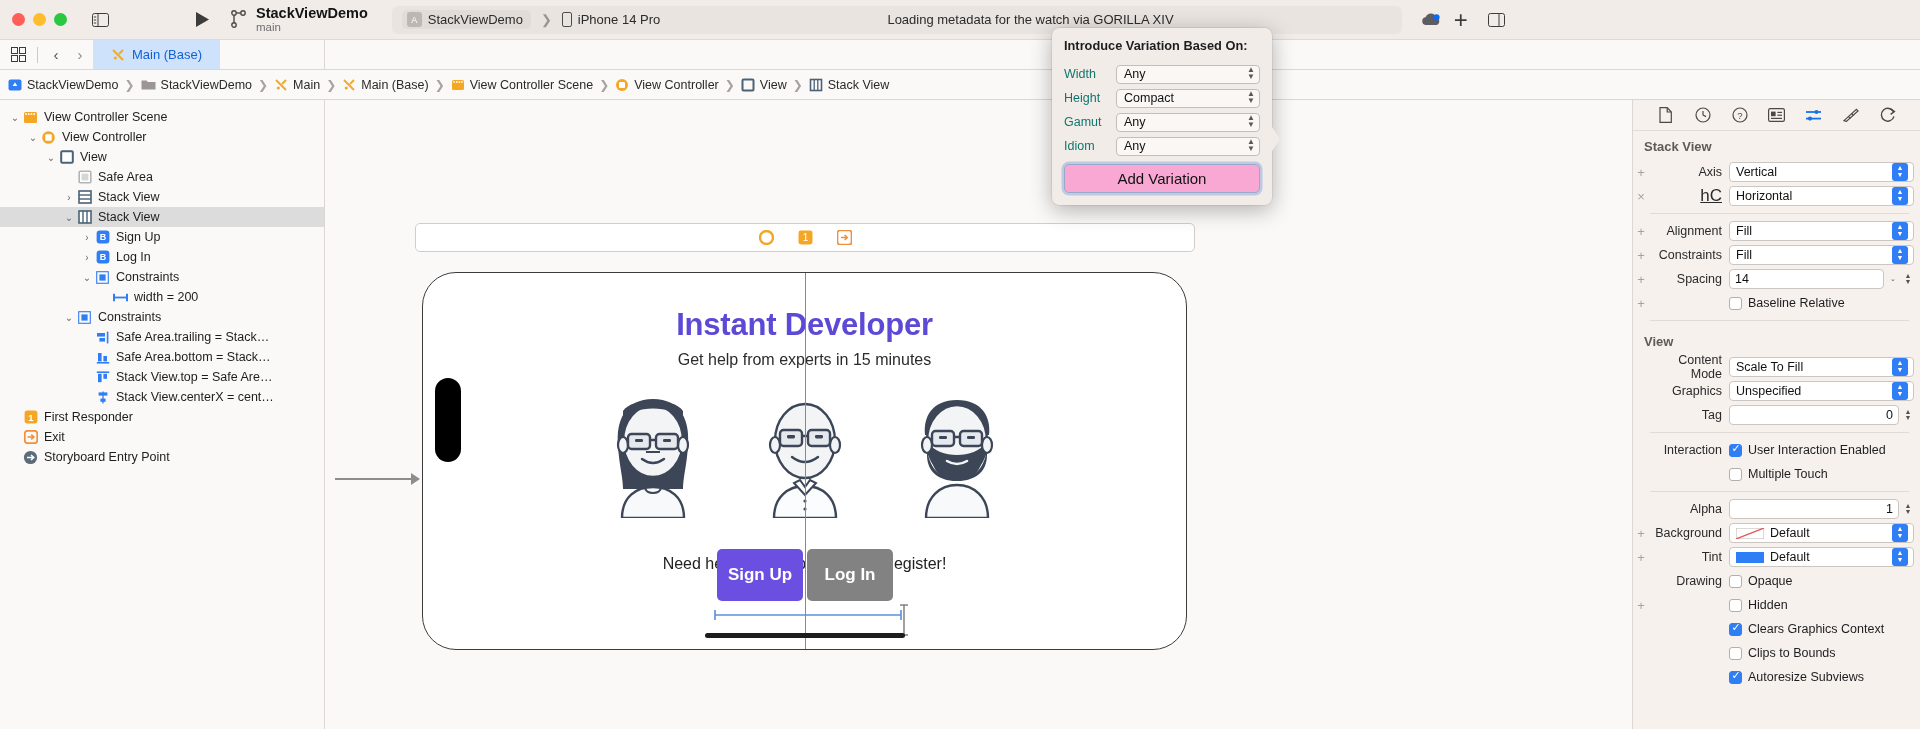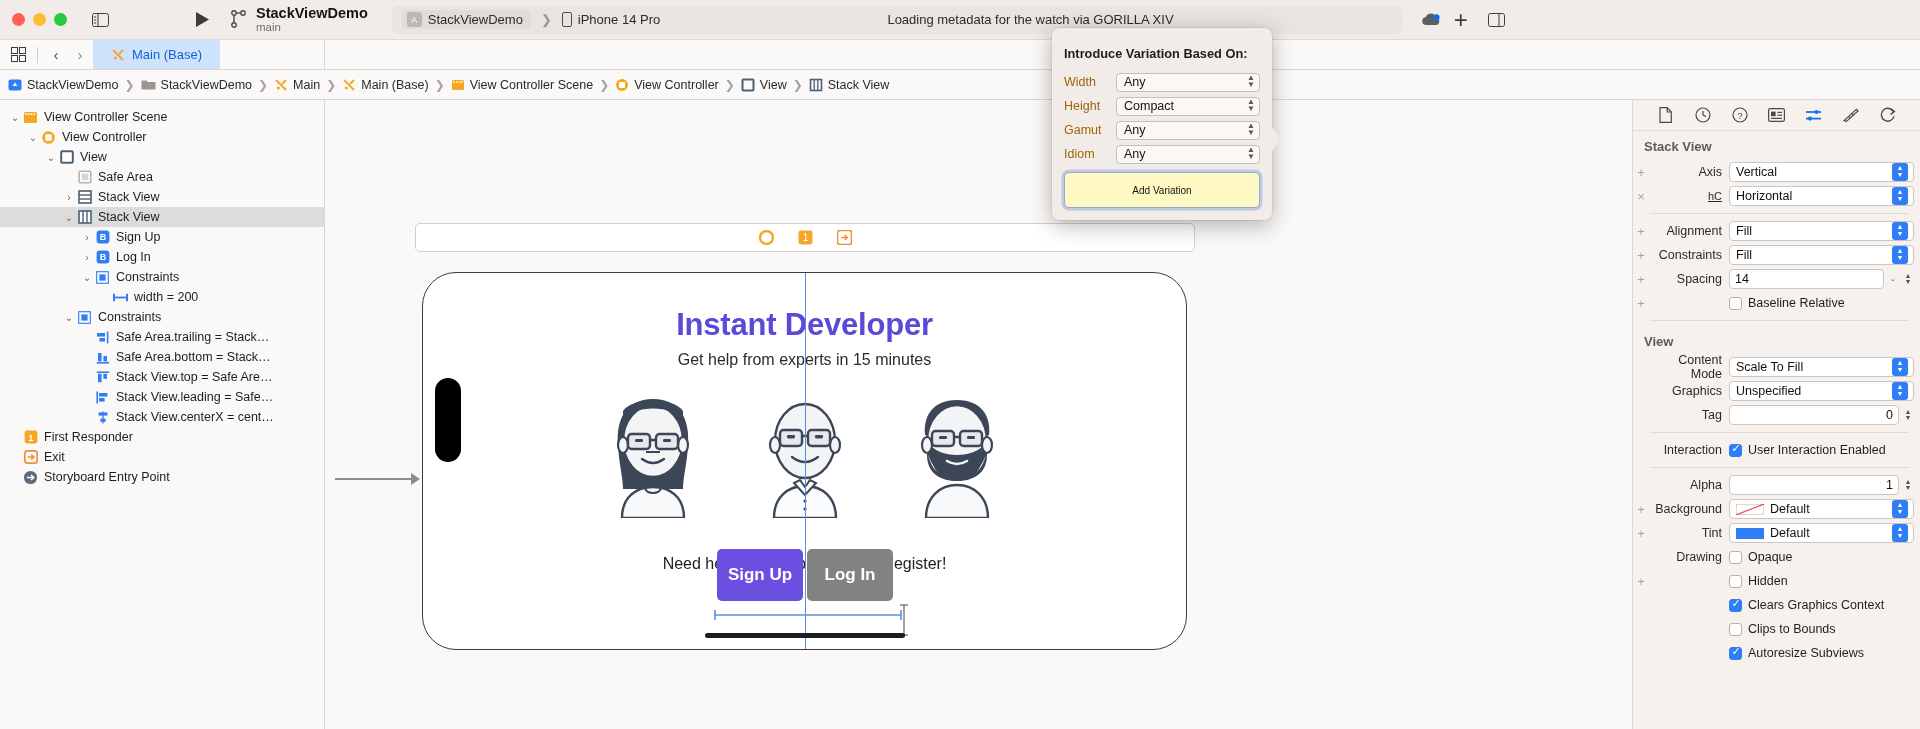--- a/index.html
+++ b/index.html
@@ -104,51 +104,51 @@
      display:flex; flex-direction:column; }
   .insp-tabs { height:31px; display:flex; align-items:center; justify-content:space-around;
      padding:0 14px; border-bottom:1px solid #e2dcd8; }
   .it { width:20px; height:18px; display:flex; align-items:center; justify-content:center; color:#4c4845; }
   .it.act { color:#1773e8; }
   .insp-body { flex:1; padding:0 0 0 0; overflow:hidden; }
   .sechead { font-size:13px; font-weight:bold; color:#5e5a57; padding:8px 0 6px 11px; }
   .frow { display:flex; align-items:center; height:24px; padding-right:6px; }
   .fpm { width:16px; text-align:center; color:#a7a29f; font-size:13px; flex:0 0 16px; }
   .flabel { width:80px; text-align:right; padding-right:7px; font-size:12.5px; color:#2a2a2a; flex:0 0 80px; }
-  .flabel.small { font-size:11px;text-decoration:underline; }
+  .flabel.small { font-size:17px;text-decoration:underline; }
   .popup { flex:1; height:20px; background:#fff; border:1px solid #ccc6c2; border-radius:4px;
      display:flex; align-items:center; padding:0 5px 0 6px; font-size:12.5px; color:#111; }
   .popup .pv { flex:1; }
   .stepbox { width:16px; height:18px; background:#2f7ef5; border-radius:3px; display:flex;
      flex-direction:column; align-items:center; justify-content:center; color:#fff; font-size:7px; line-height:.95; flex:0 0 16px;}
   .textfield { flex:1; height:20px; background:#fff; border:1px solid #ccc6c2; border-radius:4px;
      display:flex; align-items:center; justify-content:flex-end; padding:0 5px; font-size:12.5px; color:#111; }
   .tf-left { justify-content:flex-start; }
   .stepper { width:12px; display:flex; flex-direction:column; align-items:center; color:#55514e; font-size:7px; line-height:.9; margin-left:3px; flex:0 0 12px; }
   .cbrow { display:flex; align-items:center; gap:6px; flex:1; font-size:12.5px; color:#1d1d1f; }
   .cb { width:13px; height:13px; border:1px solid #b5afab; border-radius:3px; background:#fff; flex:0 0 13px; }
   .cb.on { background:#2f7ef5; border-color:#2f7ef5; position:relative; }
   .cb.on::after { content:"✓"; position:absolute; left:1.5px; top:-2.5px; color:#fff; font-size:11px; }
   .divider { height:1px; background:#e1dbd7; margin:5px 11px 5px 17px; }
   .swatch { width:28px; height:11px; flex:0 0 28px; margin-right:6px; }
 
   
   .popover { position:absolute; left:1052px; top:28px; width:220px; background:#f2ece8;
      border-radius:7px; box-shadow:0 5px 22px rgba(0,0,0,.30), 0 0 0 .5px rgba(0,0,0,.12);
-     padding:18px 12px 12px; z-index:40; }
+     padding:10px 12px 12px; z-index:40; }
   .pop-title { font-size:12.8px; font-weight:bold; color:#1d1d1f; margin-bottom:9px; }
   .pop-row { display:flex; align-items:center; height:24px; }
-  .pop-lab { width:52px; font-size:12.5px; color:#a16207; }
+  .pop-lab { width:52px; font-size:12.5px; color:#0f766e; }
   .pop-sel { flex:1; height:19px; background:#faf7f5; border:1px solid #c4bebb; border-radius:4px;
      display:flex; align-items:center; padding:0 4px 0 7px; font-size:12.5px; color:#111; }
   .pop-sel .v { flex:1; }
   .updown { font-size:8px; line-height:.85; color:#5a5653; display:flex; flex-direction:column; }
-  .pop-btn { margin-top:6px; height:36px; background:#fef9c3; border:1px solid #9aa9c9; border-radius:5px;
+  .pop-btn { margin-top:6px; height:29px; background:#f9a8d4; border:1px solid #9aa9c9; border-radius:5px;
      box-shadow:0 0 0 2.5px rgba(120,155,220,.42); display:flex; align-items:center; justify-content:center;
-     font-size:10px; color:#111; }
+     font-size:15px; color:#111; }
   .pop-tail { position:absolute; right:-8px; top:96px; width:10px; height:30px; background:#f2ece8;
      clip-path:polygon(0 0,100% 50%,0 100%); }
 </style>
 </head>
 <body>
 
 <div class="app">
 
   <div class="toolbar">
     <div class="traffic">
@@ -450,31 +450,20 @@
         <div class="orow">
           <span class="disc empty" style="margin-left: 80px;">·</span>
           <span class="oicon">
             <svg width="14" height="13" viewBox="0 0 14 13">
               <line x1="0.8" y1="1.2" x2="13.2" y2="1.2" stroke="#2f7ef5" stroke-width="1.6"></line>
               <rect x="2" y="2.8" width="3.6" height="8.4" fill="#2f7ef5"></rect>
               <rect x="7.4" y="2.8" width="3.6" height="5" fill="#2f7ef5"></rect>
             </svg>
           </span>
           <span>Stack View.top = Safe Are…</span>
-        </div>
-        <div class="orow">
-          <span class="disc empty" style="margin-left: 80px;">·</span>
-          <span class="oicon">
-            <svg width="14" height="13" viewBox="0 0 14 13">
-              <line x1="1.2" y1="0.6" x2="1.2" y2="12.4" stroke="#2f7ef5" stroke-width="1.6"></line>
-              <rect x="3" y="2" width="8.4" height="3.6" fill="#2f7ef5"></rect>
-              <rect x="3" y="7" width="5.6" height="3.6" fill="#2f7ef5"></rect>
-            </svg>
-          </span>
-          <span>Stack View.leading = Safe…</span>
         </div>
         <div class="orow">
           <span class="disc empty" style="margin-left: 80px;">·</span>
           <span class="oicon">
             <svg width="14" height="13" viewBox="0 0 14 13">
               <rect x="2.6" y="1.4" width="8.8" height="3.2" fill="#2f7ef5"></rect>
               <rect x="4.4" y="7.6" width="5.2" height="3.2" fill="#2f7ef5"></rect>
               <line x1="7" y1="0.4" x2="7" y2="12.6" stroke="#2f7ef5" stroke-width="1.3"></line>
             </svg>
           </span>
@@ -754,20 +743,28 @@
         <div class="divider"></div>
 
         <div class="frow">
           <span class="fpm"></span>
           <span class="flabel">Interaction</span>
           <div class="cbrow">
             <span class="cb on"></span>
             <span>User Interaction Enabled</span>
           </div>
         </div>
+        <div class="frow">
+          <span class="fpm"></span>
+          <span class="flabel"></span>
+          <div class="cbrow">
+            <span class="cb"></span>
+            <span>Multiple Touch</span>
+          </div>
+        </div>
 
         <div class="divider"></div>
 
         <div class="frow">
           <span class="fpm"></span>
           <span class="flabel">Alpha</span>
           <div class="textfield">
             <span>1</span>
           </div>
           <span class="stepper">▲<br>▼</span>

